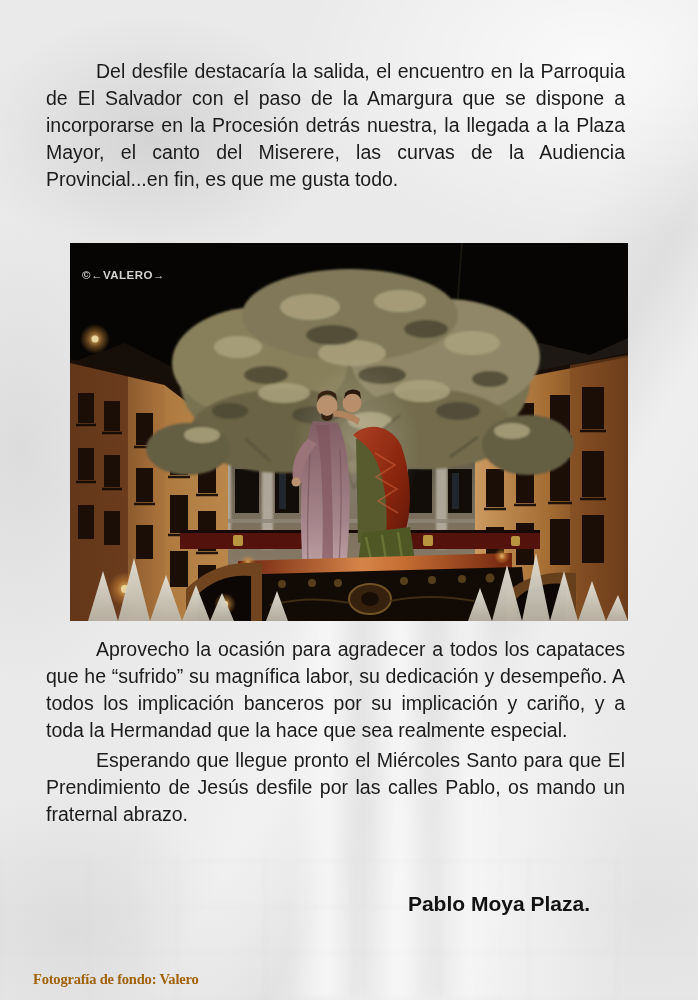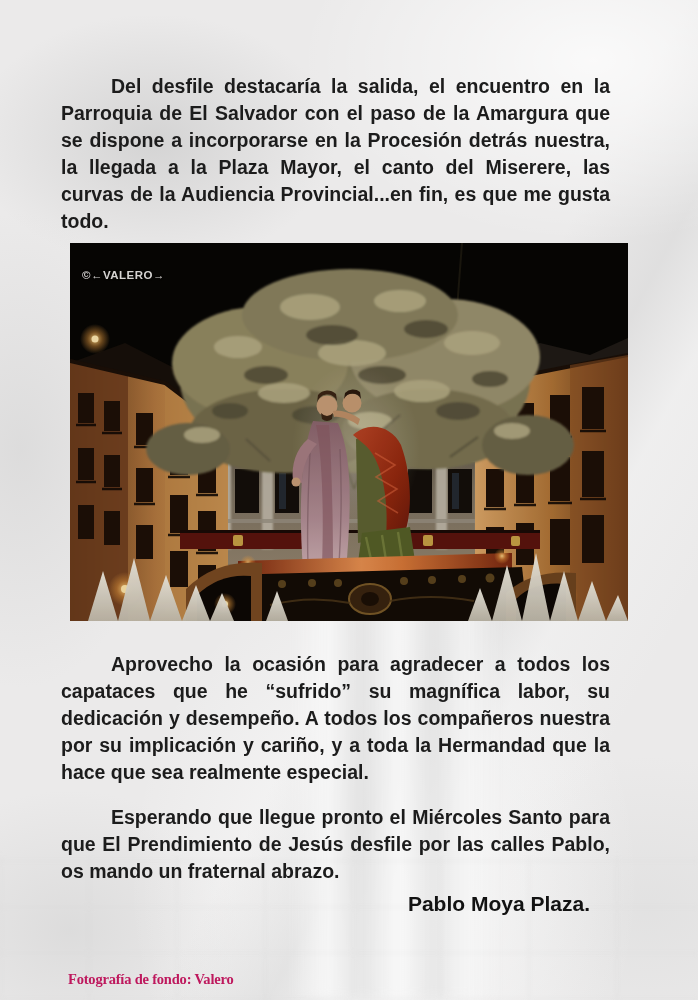--- a/index.html
+++ b/index.html
@@ -33,21 +33,21 @@
     position:absolute;left:0;top:855px;width:698px;height:145px;opacity:.55;
     background:
       repeating-linear-gradient(90deg, rgba(210,210,210,.4) 0 2px, rgba(236,236,236,0) 2px 88px),
       repeating-linear-gradient(0deg, rgba(210,210,210,.35) 0 2px, rgba(236,236,236,0) 2px 46px);
     filter:blur(2px);
   }
   .text-block{
     position:absolute;left:43px;width:585px;color:#1c1c1c;
   }
   .text-block p{
-    margin:18px;font-weight:700;font-size:19.5px;line-height:27px;
+    margin:3px;font-weight:400;font-size:19.5px;line-height:27px;
     text-align:justify;text-indent:50px;letter-spacing:0;
   }
   .block-1{top:55px;}
   .block-2{top:633px;}
   .photo-frame{
     position:absolute;left:70px;top:243px;width:558px;height:378px;
     background:#0f766e;
   }
   .photo-frame svg{display:block;width:558px;height:378px;}
   .watermark{
@@ -55,21 +55,21 @@
     color:#d6d4d2;font-size:11.5px;font-weight:700;letter-spacing:.5px;
     text-shadow:0 0 2px rgba(0,0,0,.8);
   }
   .signature{
     position:absolute;right:108px;top:892px;
     font-size:21px;font-weight:700;color:#121212;letter-spacing:0;
   }
   .footer-caption{
     position:absolute;left:33px;top:971px;
     font-family:"Liberation Serif", serif;font-weight:700;
-    font-size:14.5px;color:#be185d;letter-spacing:-0.2px;margin-left:35px;
+    font-size:14.5px;color:#a16207;letter-spacing:-0.2px;
   }
 </style>
 </head>
 <body>
 
 <div class="page">
 
   <div class="bg-texture"></div>
   <div class="bg-streaks"></div>
   <div class="bg-stones"></div>
@@ -367,21 +367,21 @@
         <path d="M508,378 L522,338 L536,378 Z"></path>
           <path d="M536,378 L548,352 L558,378 Z"></path>
       </g>
 
       <rect x="0" y="0" width="558" height="378" fill="#000" opacity=".08"></rect>
     </svg>
     <div class="watermark">©←VALERO→</div>
   </div>
 
   <div class="text-block block-2">
-    <p>Aprovecho la ocasión para agradecer a todos los capataces que he “sufrido” su magnífica labor, su dedicación y desempeño. A todos los compañeros nuestra por su implicación y cariño, y a toda la Hermandad que la hace que sea realmente especial.</p>
+    <p>Aprovecho la ocasión para agradecer a todos los capataces que he “sufrido” su magnífica labor, su dedicación y desempeño. A todos los implicación banceros por su implicación y cariño, y a toda la Hermandad que la hace que sea realmente especial.</p>
     <p>Esperando que llegue pronto el Miércoles Santo para que El Prendimiento de Jesús desfile por las calles Pablo, os mando un fraternal abrazo.</p>
   </div>
 
   <div class="signature">Pablo Moya Plaza.</div>
 
   <div class="footer-caption">Fotografía de fondo: Valero</div>
 
 </div>
 
 </body></html>

